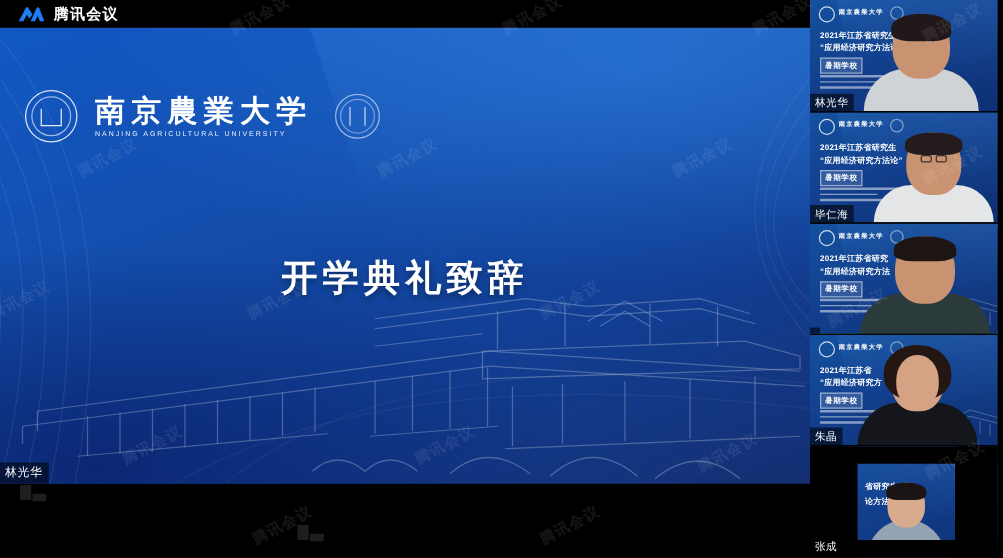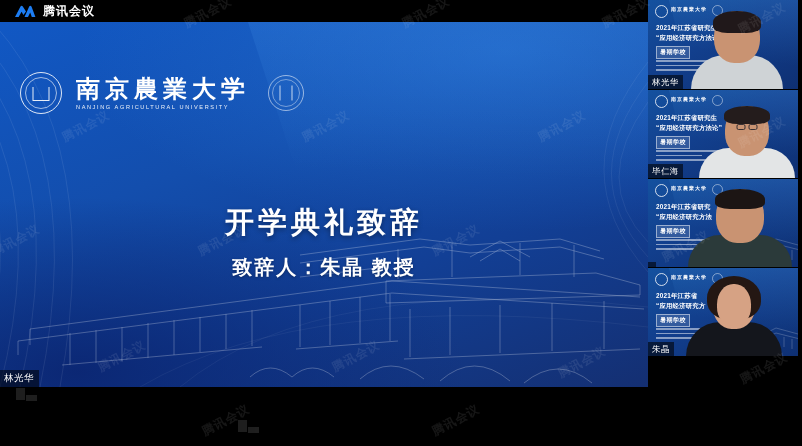--- a/index.html
+++ b/index.html
@@ -171,21 +171,20 @@
       <div class="logorow">
         <span class="seal"></span>
         <span class="uni-name">
           <span class="uni-cn">南京農業大学</span>
           <span class="uni-en" style="display:block;">NANJING AGRICULTURAL UNIVERSITY</span>
         </span>
         <span class="seal2"></span>
       </div>
 
       <div class="t-line2">开学典礼致辞</div>
-      <div class="t-line3">致辞人：朱晶 教授</div>
 
       <div class="pagoda">
         <svg viewBox="0 0 648 150" preserveAspectRatio="none">
           <g fill="none" stroke="rgba(255,255,255,.45)" stroke-width="1">
             <path d="M300 18 L420 2 L470 8 L560 2 L600 14"></path>
             <path d="M300 26 L424 10 L470 16 L560 10 L604 22"></path>
             <path d="M398 12 L398 42 M452 6 L452 40 M520 6 L520 38 M574 8 L574 40"></path>
             <path d="M386 44 L596 36 L640 48 L640 58 L386 66 Z"></path>
             <path d="M300 40 L386 30"></path>
             <path d="M30 92 L392 44 L640 60"></path>
@@ -326,20 +325,37 @@
       </div>
       <div class="person" style="width:154px; height:80px; left:56%;">
         <span class="p-body" style="width:96px; height:34px; bottom:0; background:#14161c;"></span>
         <span class="p-head" style="width:42px; height:50px; bottom:27px; background:#d6a284;"></span>
         <span class="p-hair" style="width:54px; height:44px; bottom:36px; background:#241713; border-radius:50% 50% 42% 42%;"></span>
         <span class="p-head" style="width:34px; height:42px; bottom:30px; background:#d6a284;"></span>
       </div>
       <span class="tile-name">朱晶</span>
     </div>
 
+    <div class="tile letterbox" style="height:90px;">
+      <div class="tile-slide">
+        <div class="ts-sweep"></div>
+        <span class="ts-t1" style="left:44px; top:28px;">省研究生</span>
+        <span class="ts-t2" style="left:44px; top:40px;">论方法</span>
+      </div>
+      <div class="person" style="width:154px; height:64px; left:50%;">
+        <span class="p-body" style="width:62px; height:30px; bottom:0; background:#93a3b4;"></span>
+        <span class="p-head" style="width:30px; height:36px; bottom:24px; background:#d8ab8d;"></span>
+        <span class="p-hair" style="width:32px; height:14px; bottom:46px; background:#1a1414;"></span>
+      </div>
+      <span class="side l"></span>
+      <span class="side r"></span>
+      <span class="lb top"></span>
+      <span class="lb bot"></span>
+      <span class="tile-name" style="bottom:2px;">张成</span>
+    </div>
   </div>
 
   <div class="wm">
     <span style="left:182px; top:4px;">腾讯会议</span>
     <span style="left:400px; top:4px;">腾讯会议</span>
     <span style="left:600px; top:4px;">腾讯会议</span>
     <span style="left:736px; top:10px;">腾讯会议</span>
     <span style="left:60px; top:118px;">腾讯会议</span>
     <span style="left:300px; top:118px;">腾讯会议</span>
     <span style="left:536px; top:118px;">腾讯会议</span>

